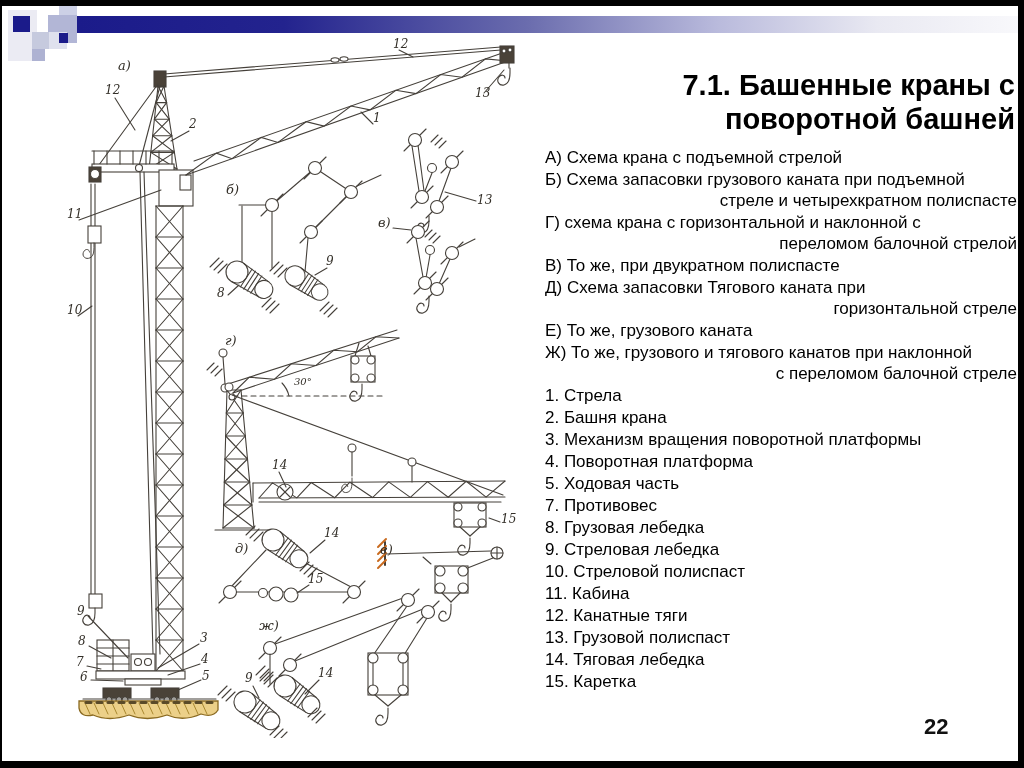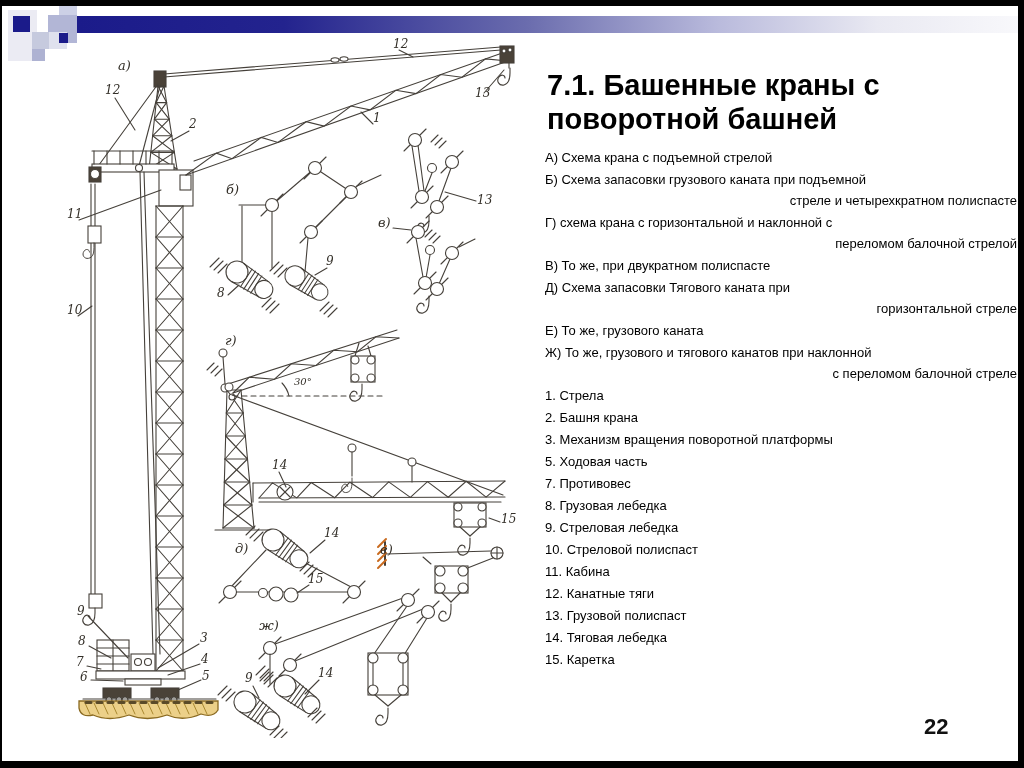--- a/index.html
+++ b/index.html
@@ -11,23 +11,23 @@
   .d1{left:6px;top:4px;width:29px;height:51px;background:#ebebf3;}
   .d2{left:11px;top:10px;width:17px;height:16px;background:#1b1b8a;}
   .d3{left:57px;top:0;width:18px;height:9px;background:#ccd0e6;}
   .d4{left:46px;top:9px;width:29px;height:28px;background:#b2b6d6;}
   .d5{left:30px;top:26px;width:17px;height:17px;background:#c6cade;}
   .d6{left:47px;top:26px;width:18px;height:17px;background:#dfe1ee;}
   .d7{left:57px;top:27px;width:9px;height:10px;background:#1b1b8a;}
   .d8{left:30px;top:43px;width:13px;height:12px;background:#aeb2d2;}
   .bar{position:absolute;left:75px;top:10px;right:0;height:17px;
        background:linear-gradient(90deg,#1b1b8a 0%,#23238e 22%,#6b6dae 48%,#b9badc 68%,#e9e9f2 85%,#f8f8fb 100%);}
-  .title{position:absolute;left:545px;top:62px;width:468px;text-align:left;
+  .title{position:absolute;left:545px;top:62px;width:468px;text-align:right;
          font-weight:bold;font-size:29px;line-height:34px;color:#000;}
-  .legend{position:absolute;left:543px;top:141px;width:472px;font-size:13px;
+  .legend{position:absolute;left:543px;top:141px;width:472px;font-size:17px;
           line-height:21px;color:#000;}
   .legend .item{margin-bottom:1px;}
   .legend .cont{padding-left:58px;text-align:right;}
   .page-num{position:absolute;left:922px;top:708px;font-weight:bold;font-size:22px;color:#111;}
   svg.diagram{position:absolute;left:61px;top:32px;}
   svg .ln, svg line, svg path, svg polyline, svg rect, svg circle, svg ellipse{
       stroke:#45403a;stroke-width:1.1;fill:none;stroke-linecap:round;}
   svg .wf{fill:#fff;}
   svg .df{fill:#4a4238;}
   svg .gnd{fill:#ecd089;stroke:#8a6a22;stroke-width:1.3;}
@@ -88,20 +88,23 @@
         <div class="cont">с переломом балочной стреле</div>
       </div>
       <div class="item">
         <div class="first">1. Стрела</div>
       </div>
       <div class="item">
         <div class="first">2. Башня крана</div>
       </div>
       <div class="item">
         <div class="first">3. Механизм вращения поворотной платформы</div>
+      </div>
+      <div class="item">
+        <div class="first">4. Поворотная платформа</div>
       </div>
       <div class="item">
         <div class="first">5. Ходовая часть</div>
       </div>
       <div class="item">
         <div class="first">7. Противовес</div>
       </div>
       <div class="item">
         <div class="first">8. Грузовая лебедка</div>
       </div>

